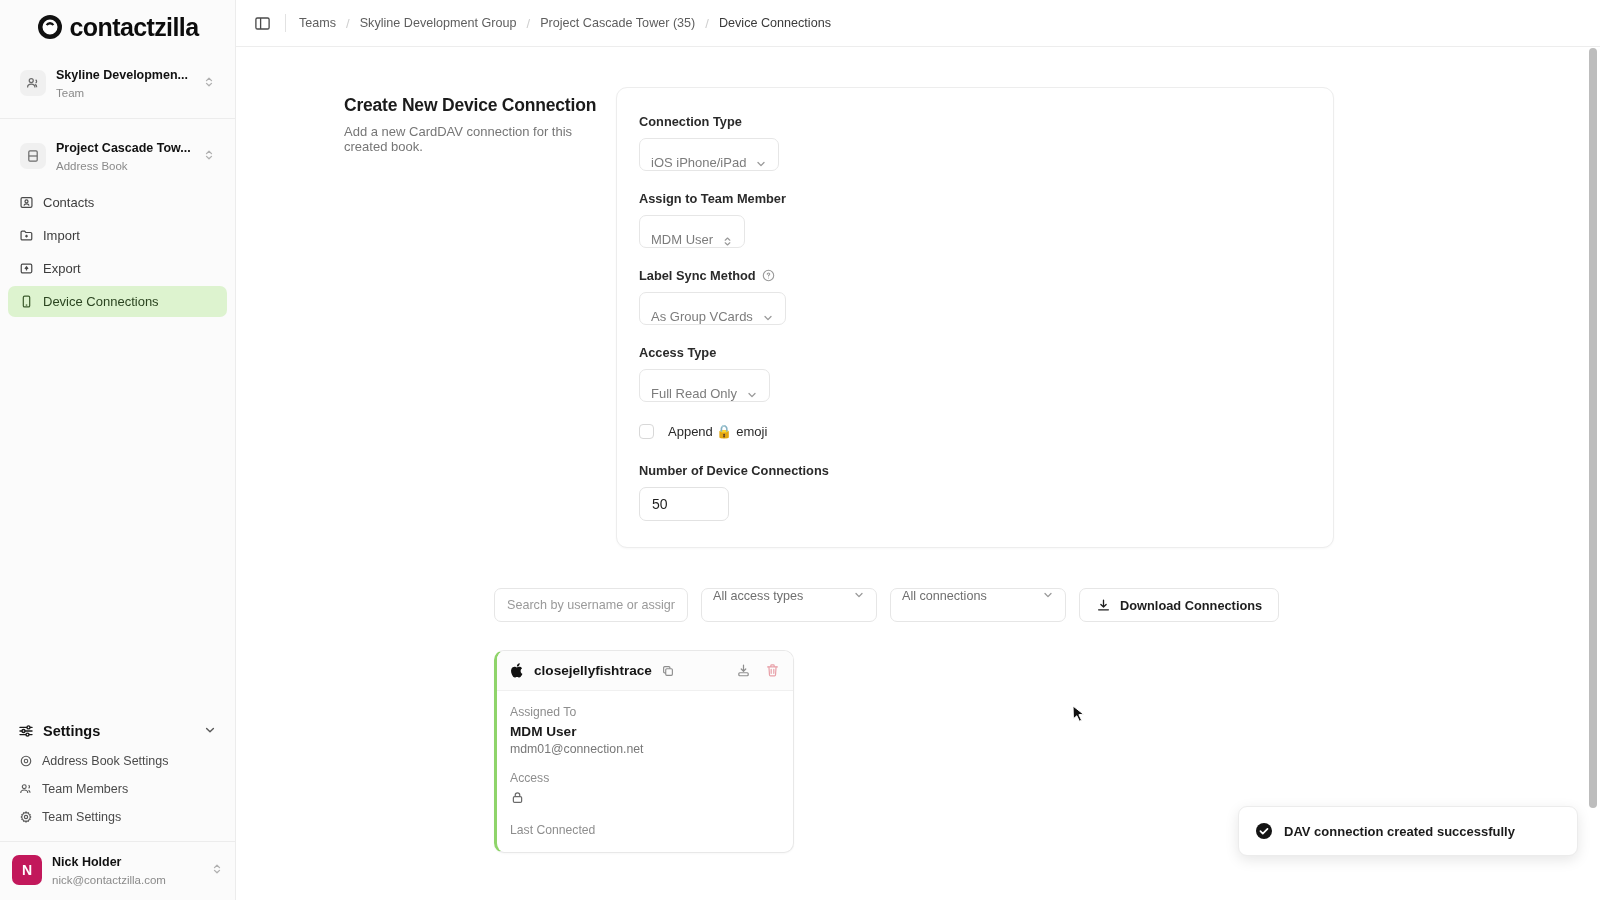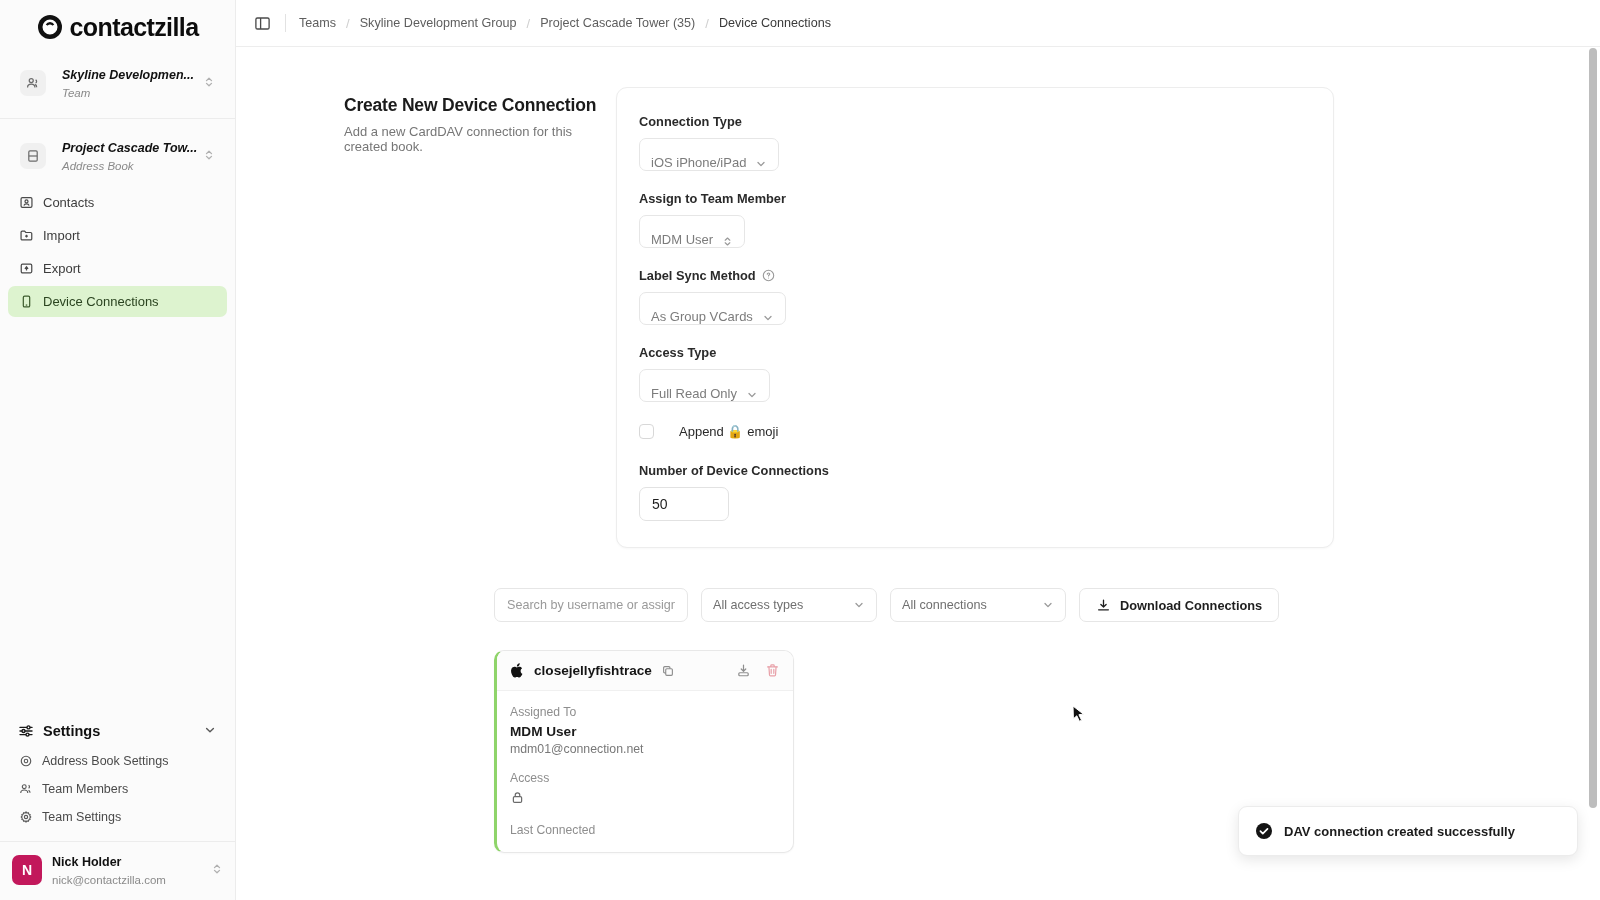--- a/index.html
+++ b/index.html
@@ -20,23 +20,23 @@
     position: relative;
   }
   .logo-row {
     height: 48px; display: flex; align-items: center; justify-content: center;
     padding-top: 6px;
   }
   .logo-mark { width: 26px; height: 26px; margin-right: 7px; flex:0 0 26px; }
   .logo-text { font-size: 25px; font-weight: 700; letter-spacing: -0.6px; color: #0c0c0c; }
 
   .switcher {
-    display: flex; align-items: center; gap: 16px;
+    display: flex; align-items: center; gap: 10px;
     padding: 9px 12px; margin: 8px 8px 0 8px;
-    border-radius: 8px; cursor: pointer; font-style: italic;
+    border-radius: 8px; cursor: pointer;
   }
   .sw-icon {
     width: 26px; height: 26px; flex: 0 0 26px; border-radius: 7px;
     background: #f0f0f0; display:flex; align-items:center; justify-content:center;
   }
   .sw-text { flex: 1 1 auto; min-width: 0; }
   .sw-title {
     font-size: 12.5px; font-weight: 700; color: #111; white-space: nowrap;
     overflow: hidden; text-overflow: ellipsis; line-height: 15px;
   }
@@ -121,21 +121,21 @@
     display:inline-flex; align-items:flex-end; gap: 9px;
     height: 33px; padding: 0 11px; border: 1px solid #e6e6e6; border-radius: 7px;
     background:#fff; font-size: 13px; color:#7c7c7c; cursor: pointer;
   }
   .sel .cv { color:#9a9a9a; display:flex; }
   .num-input {
     width: 90px; height: 34px; border: 1px solid #e2e2e2; border-radius: 7px;
     padding: 0 12px; font-size: 14px; color:#1f1f1f;
     font-family: "Liberation Sans", sans-serif; background:#fff;
   }
-  .check-row { display:flex; align-items:center; gap: 25px; margin: 22px 0 24px 0; }
+  .check-row { display:flex; align-items:center; gap: 14px; margin: 22px 0 24px 0; }
   .cbox {
     width: 15px; height: 15px; border:1px solid #d8d8d8; border-radius: 4px; background:#fff;
     cursor:pointer; flex:0 0 15px;
   }
   .check-label { font-size: 13px; color:#2a2a2a; }
   .card-footer {
     background: #fafafa; border-top: 1px solid #efefef;
     padding: 13px 18px; display:flex; justify-content:flex-end;
   }
   .btn-create {
@@ -147,21 +147,21 @@
   
   .toolbar { display:flex; align-items:center; gap: 13px; padding: 40px 0 0 258px; }
   .search-input {
     width: 194px; height: 34px; border: 1px solid #e6e6e6; border-radius: 7px;
     padding: 0 12px; font-size: 12.6px; color:#2a2a2a; background:#fff;
     font-family: "Liberation Sans", sans-serif;
   }
   .search-input::placeholder { color:#9a9a9a; }
   .fselect {
     width: 176px; height: 34px; border: 1px solid #e6e6e6; border-radius: 7px;
-    padding: 0 11px; display:flex; align-items:center; font-size: 12.6px; color:#6f6f6f;
+    padding: 0 11px; display:flex; font-size: 12.6px; color:#6f6f6f;
     background:#fff; cursor:pointer;
   }
   .fselect .cv { margin-left:auto; color:#9a9a9a; display:flex; }
   .dl-btn {
     display:flex; align-items:center; gap: 9px; height: 34px; padding: 0 16px;
     border:1px solid #e6e6e6; border-radius: 7px; background:#fff;
     font-size: 12.8px; font-weight: 700; color:#1e1e1e; cursor:pointer;
     font-family: "Liberation Sans", sans-serif;
   }
 

